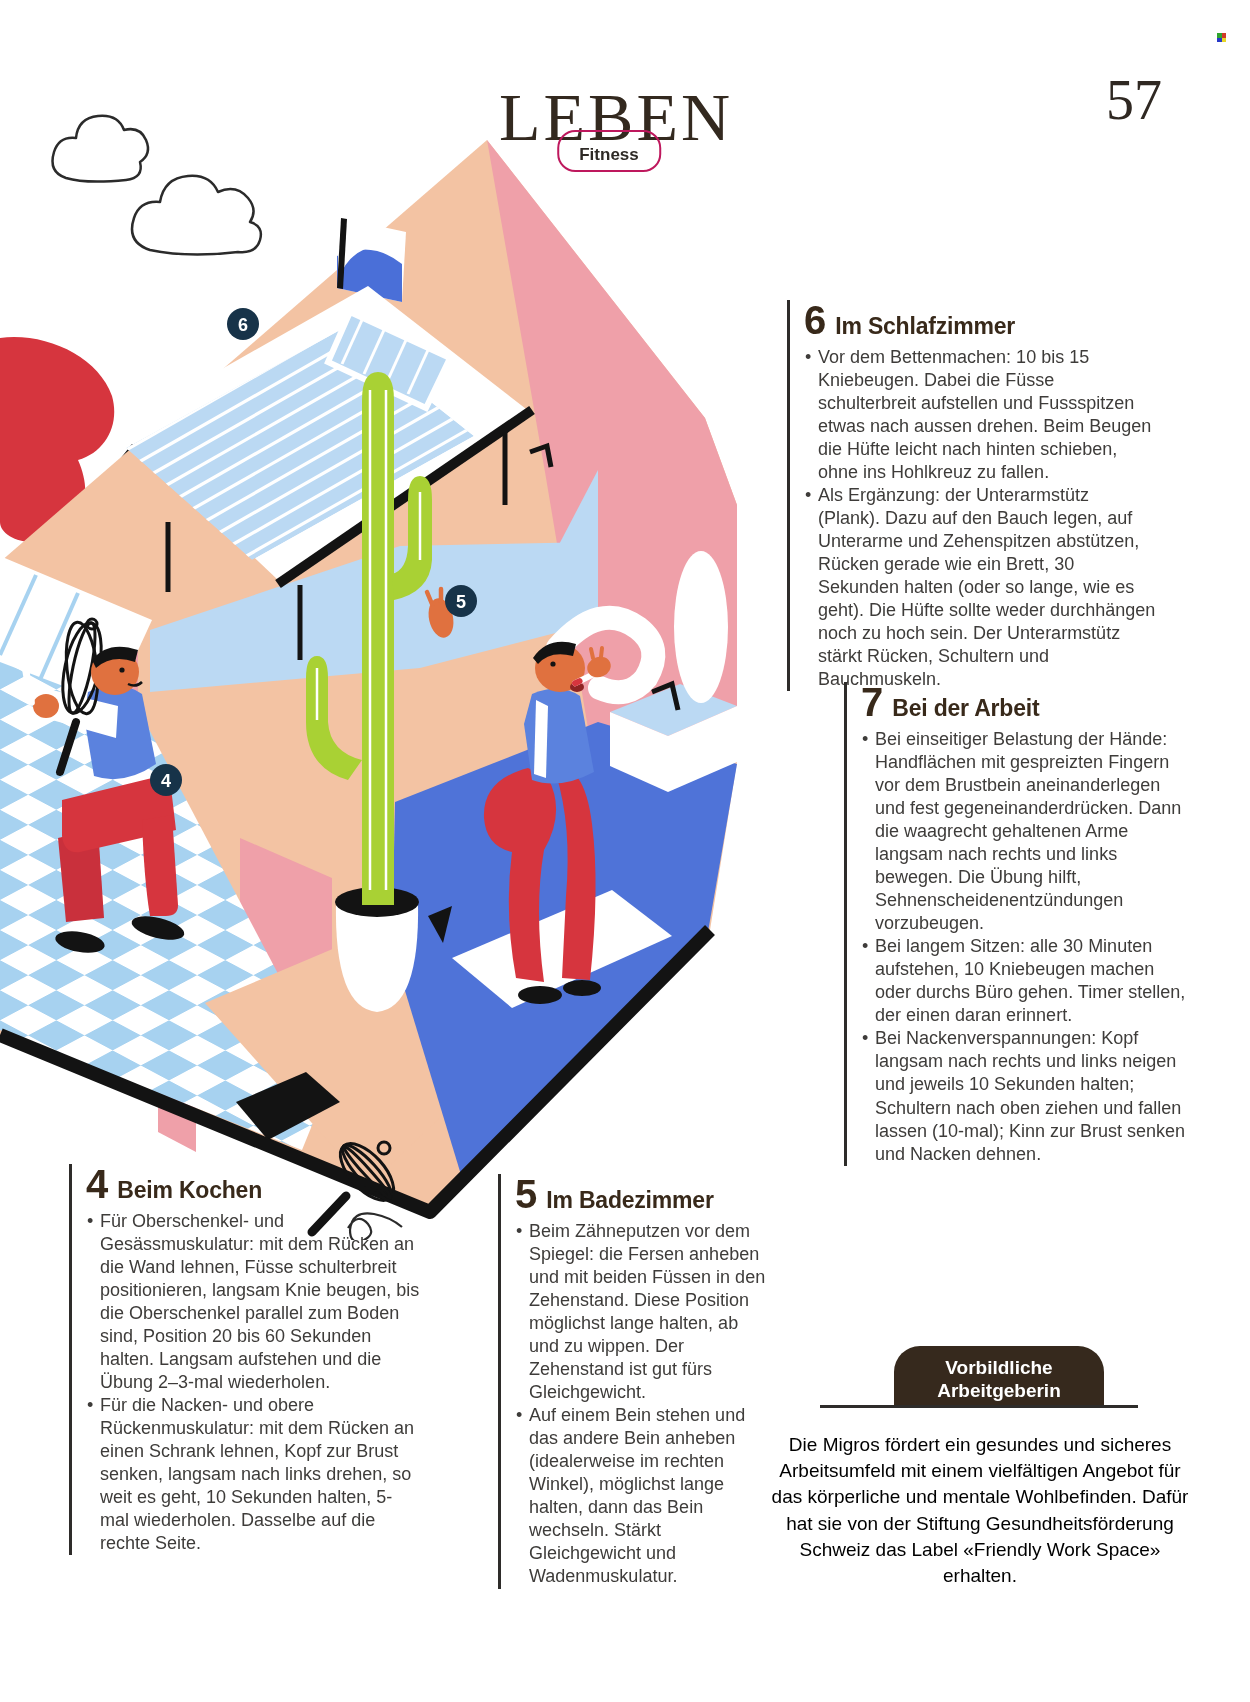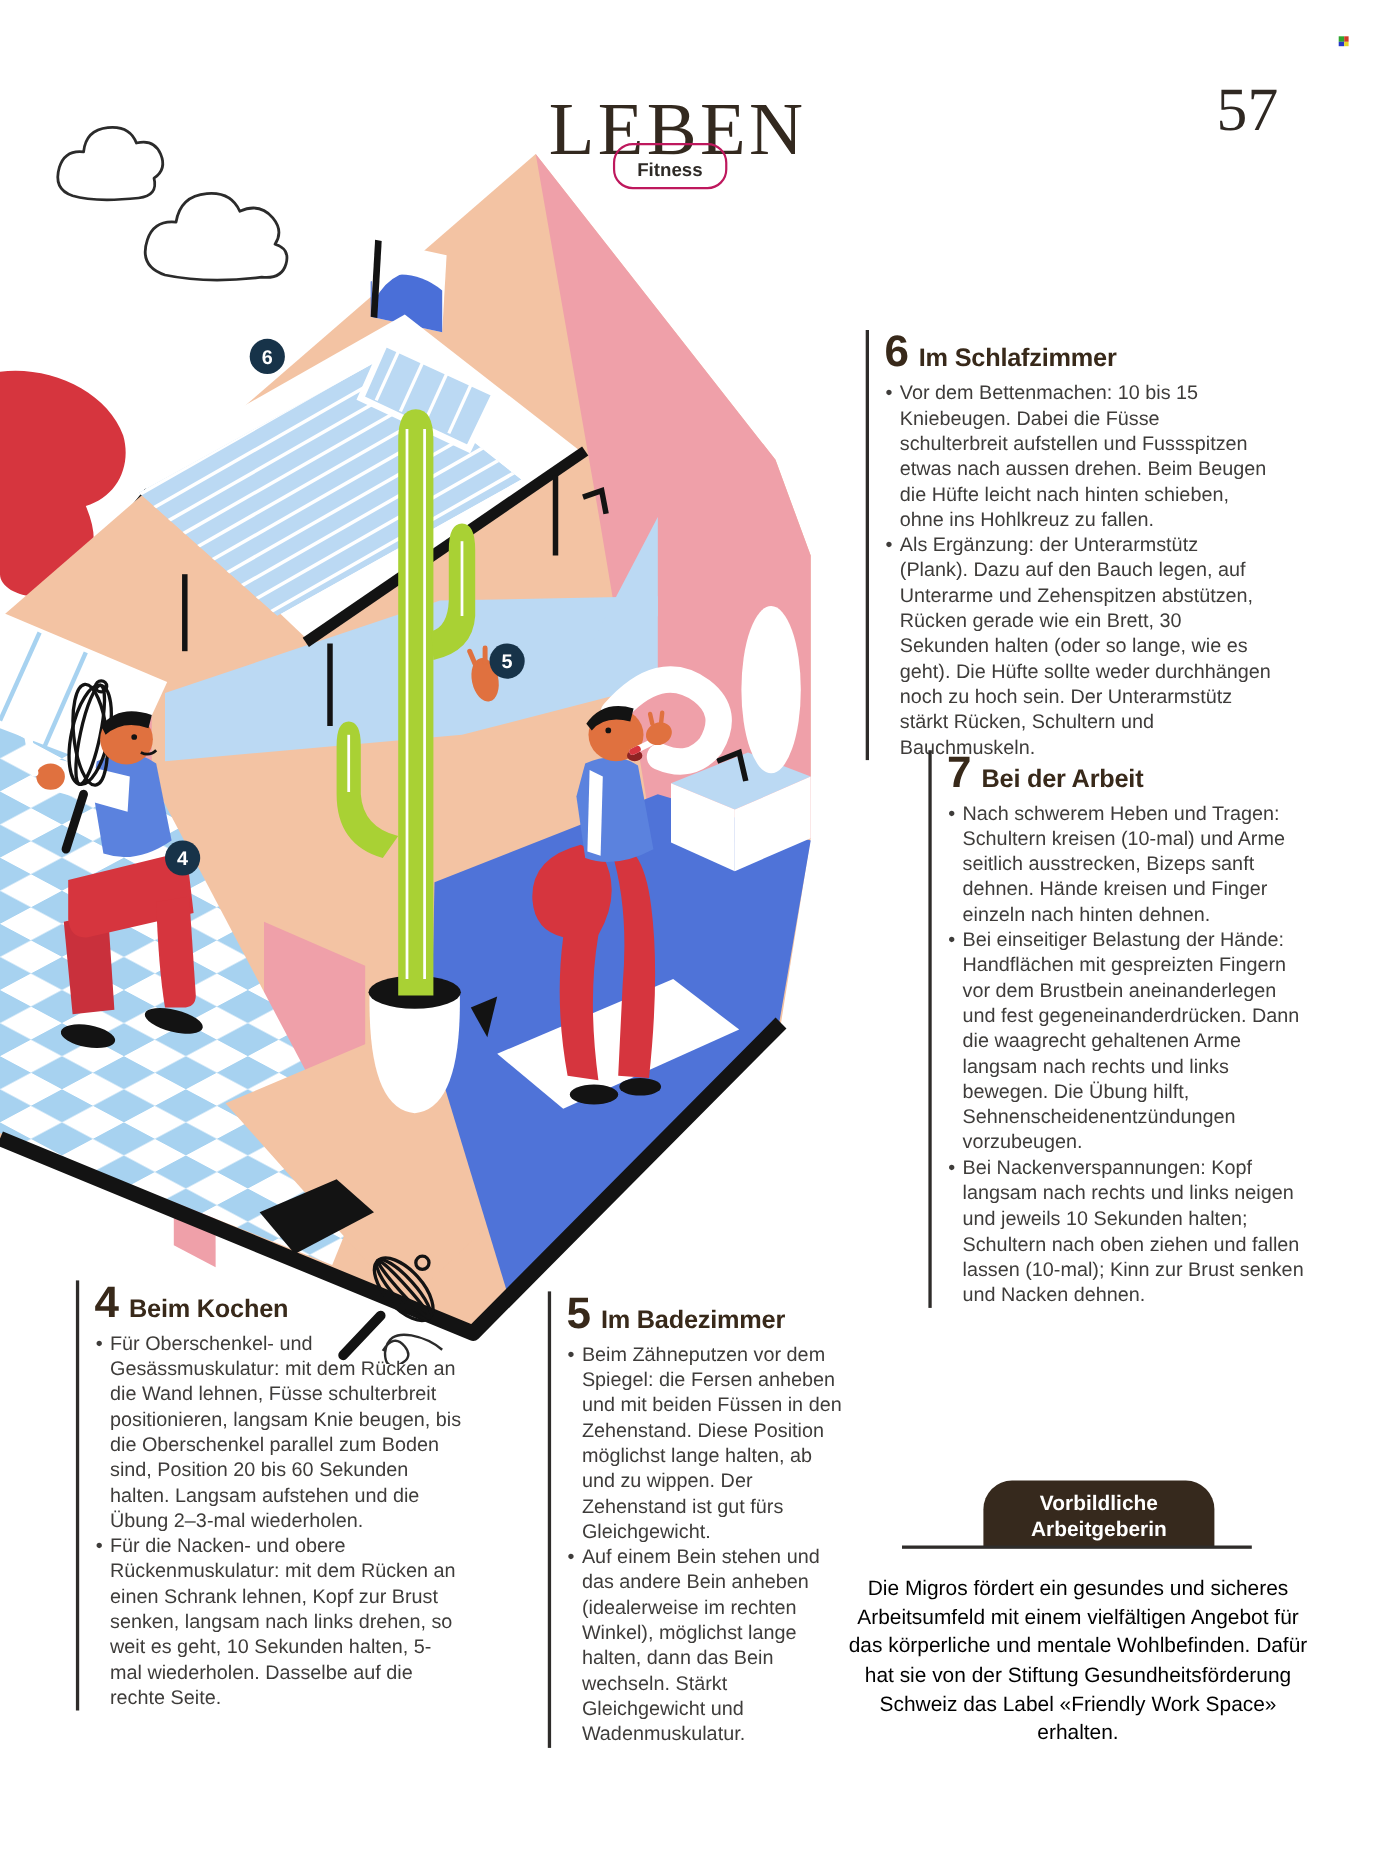--- a/index.html
+++ b/index.html
@@ -301,22 +301,22 @@
       <li>Als Ergänzung: der Unterarmstütz (Plank). Dazu auf den Bauch legen, auf Unterarme und Zehenspitzen abstützen, Rücken gerade wie ein Brett, 30 Sekunden halten (oder so lange, wie es geht). Die Hüfte sollte weder durchhängen noch zu hoch sein. Der Unterarmstütz stärkt Rücken, Schultern und Bauchmuskeln.</li>
     </ul>
   </div>
 
   <div class="tip tip-7">
     <div class="tip-head">
       <span class="tip-num">7</span>
       <span class="tip-title">Bei der Arbeit</span>
     </div>
     <ul>
-      <li>Nach schwerem Heben und Tragen: Schultern kreisen (10-mal) und Arme seitlich ausstrecken, Bizeps sanft dehnen. Hände kreisen und Finger einzeln nach hinten dehnen.</li>
       <li>Bei einseitiger Belastung der Hände: Handflächen mit gespreizten Fingern vor dem Brustbein aneinanderlegen und fest gegeneinanderdrücken. Dann die waagrecht gehaltenen Arme langsam nach rechts und links bewegen. Die Übung hilft, Sehnenscheidenentzündungen vorzubeugen.</li>
+      <li>Bei langem Sitzen: alle 30 Minuten aufstehen, 10 Kniebeugen machen oder durchs Büro gehen. Timer stellen, der einen daran erinnert.</li>
       <li>Bei Nackenverspannungen: Kopf langsam nach rechts und links neigen und jeweils 10 Sekunden halten; Schultern nach oben ziehen und fallen lassen (10-mal); Kinn zur Brust senken und Nacken dehnen.</li>
     </ul>
   </div>
 
   <div class="tip tip-5">
     <div class="tip-head">
       <span class="tip-num">5</span>
       <span class="tip-title">Im Badezimmer</span>
     </div>
     <ul>

